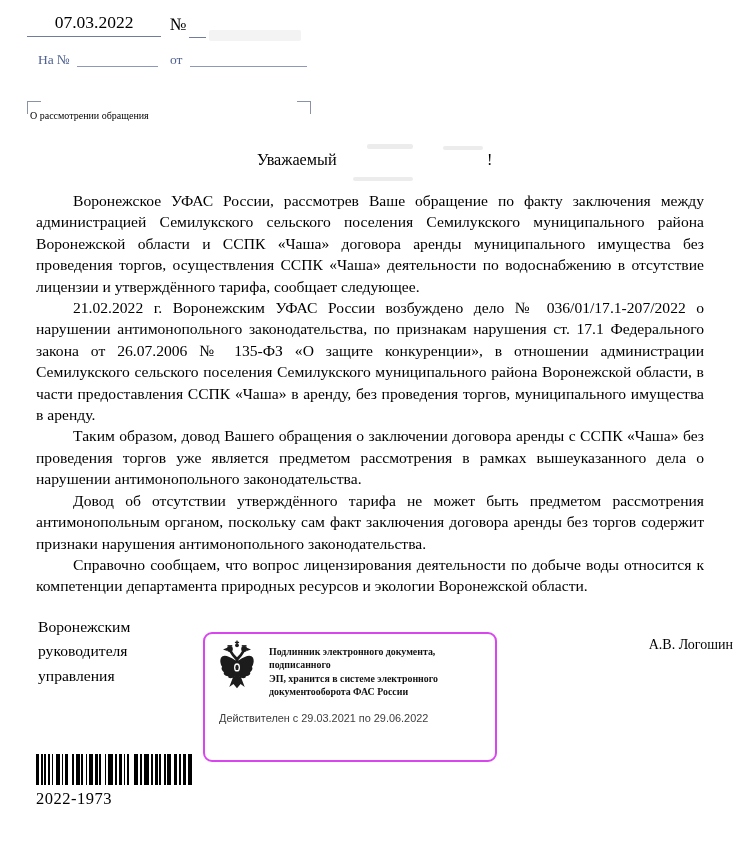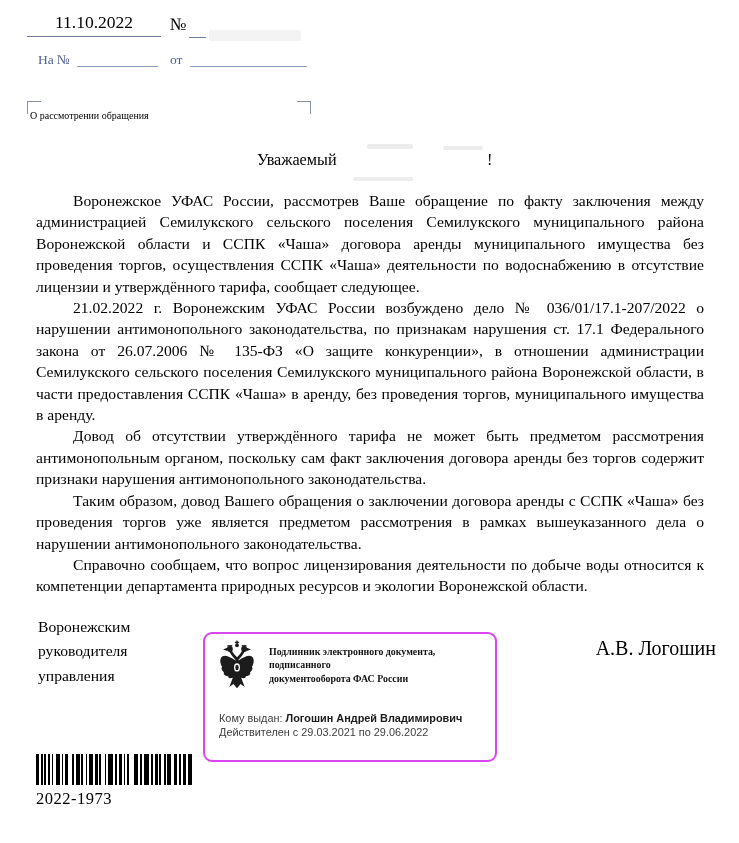--- a/index.html
+++ b/index.html
@@ -31,21 +31,21 @@
   .greet-punct{position:absolute;left:487px;top:151px;font-size:16.2px;}
   .smudge{position:absolute;background:#ececec;border-radius:2px;}
 
   
   .body-text{position:absolute;left:36px;top:190px;width:668px;
              font-size:15.6px;line-height:21.4px;text-align:justify;}
   .body-text .para{text-indent:37px;margin:0;}
 
   
   .signoff{position:absolute;left:38px;top:615px;font-size:15.6px;line-height:24.3px;}
-  .sign-name{position:absolute;right:23px;top:637px;font-size:20px;}
+  .sign-name{position:absolute;right:6px;top:637px;font-size:14px;}
 
   
   .stamp{position:absolute;left:203px;top:632px;width:290px;height:126px;background:#fff;
          border:2px solid #d946ef;border-radius:9px;
          font-family:"Liberation Sans","DejaVu Sans",sans-serif;}
   .stamp-eagle{position:absolute;left:13px;top:6px;width:38px;height:50px;}
   .stamp-hdr{position:absolute;left:64px;top:11px;width:218px;
              font-family:"Liberation Serif","DejaVu Serif",serif;font-weight:bold;
              font-size:9.9px;line-height:13.4px;color:#111;}
   .stamp-bar{position:absolute;left:11px;right:9px;top:52px;height:17px;background:#000;color:#fff;
@@ -57,21 +57,21 @@
   
   .barcode{position:absolute;left:36px;top:754px;height:31px;display:flex;}
   .barcode .b{background:#000;}
   .doc-code{position:absolute;left:36px;top:789px;font-size:16.5px;letter-spacing:.5px;}
 </style>
 </head>
 <body>
 
 <div class="page">
 
-  <div class="date-wrap">11.10.2022</div>
+  <div class="date-wrap">07.03.2022</div>
   <div class="no-label">№</div>
   <div class="no-line"></div>
   <div class="redact-a"></div>
 
   <div class="ref-label on-no">На №</div>
   <div class="ref-line ref-line1"></div>
   <div class="ref-label from">от</div>
   <div class="ref-line ref-line2"></div>
 
   <div class="corner corner-tl"></div>
@@ -80,22 +80,22 @@
 
   <div class="smudge" style="left:367px;top:144px;width:46px;height:5px;"></div>
   <div class="smudge" style="left:443px;top:146px;width:40px;height:4px;"></div>
   <div class="smudge" style="left:353px;top:177px;width:60px;height:4px;"></div>
   <div class="greet-word">Уважаемый</div>
   <div class="greet-punct">!</div>
 
   <div class="body-text">
       <div class="para">Воронежское УФАС России, рассмотрев Ваше обращение по факту заключения между администрацией Семилукского сельского поселения Семилукского муниципального района Воронежской области и ССПК «Чаша» договора аренды муниципального имущества без проведения торгов, осуществления ССПК «Чаша» деятельности по водоснабжению в отсутствие лицензии и утверждённого тарифа, сообщает следующее.</div>
       <div class="para">21.02.2022 г. Воронежским УФАС России возбуждено дело № 036/01/17.1-207/2022 о нарушении антимонопольного законодательства, по признакам нарушения ст. 17.1 Федерального закона от 26.07.2006 № 135-ФЗ «О защите конкуренции», в отношении администрации Семилукского сельского поселения Семилукского муниципального района Воронежской области, в части предоставления ССПК «Чаша» в аренду, без проведения торгов, муниципального имущества в аренду.</div>
+      <div class="para">Таким образом, довод Вашего обращения о заключении договора аренды с ССПК «Чаша» без проведения торгов уже является предметом рассмотрения в рамках вышеуказанного дела о нарушении антимонопольного законодательства.</div>
       <div class="para">Довод об отсутствии утверждённого тарифа не может быть предметом рассмотрения антимонопольным органом, поскольку сам факт заключения договора аренды без торгов содержит признаки нарушения антимонопольного законодательства.</div>
-      <div class="para">Таким образом, довод Вашего обращения о заключении договора аренды с ССПК «Чаша» без проведения торгов уже является предметом рассмотрения в рамках вышеуказанного дела о нарушении антимонопольного законодательства.</div>
       <div class="para">Справочно сообщаем, что вопрос лицензирования деятельности по добыче воды относится к компетенции департамента природных ресурсов и экологии Воронежской области.</div>
     </div>
 
   <div class="signoff">
       <div class="pos-line">Воронежским</div>
       <div class="pos-line">руководителя</div>
       <div class="pos-line">управления</div>
     </div>
   <div class="sign-name">А.В. Логошин</div>
 
@@ -115,24 +115,24 @@
         <path d="M27 34 Q8 21 3 30 Q0 38 5 45 Q2 49 8 54 Q6 59 15 61 Q15 66 25 63 L29 55 Z"></path>
         <path d="M33 34 Q52 21 57 30 Q60 38 55 45 Q58 49 52 54 Q54 59 45 61 Q45 66 35 63 L31 55 Z"></path>
         <ellipse cx="30" cy="48" rx="9.5" ry="15"></ellipse>
         <path d="M24 61 L17 79 L24 74 L30 81 L36 74 L43 79 L36 61 Z"></path>
       </g>
       <ellipse cx="30" cy="46" rx="5" ry="7" fill="#ffffff"></ellipse>
       <ellipse cx="30" cy="46" rx="2.8" ry="4.6" fill="#1c1c1c"></ellipse>
     </svg>
     <div class="stamp-hdr">
         <div class="shl">Подлинник электронного документа, подписанного</div>
+        <div class="shl">ЭП, хранится в системе электронного</div>
         <div class="shl">документооборота ФАС России</div>
       </div>
     <div class="stamp-info">
-      <div><span>Кому выдан:</span> <span class="nm">Логошин Андрей Владимирович</span></div>
       <div>Действителен с 29.03.2021 по 29.06.2022</div>
     </div>
   </div>
 
   <div class="barcode" id="barcode">
       <div class="b" style="width: 3px;"></div>
       <div class="g" style="width: 2px;"></div>
       <div class="b" style="width: 2px;"></div>
       <div class="g" style="width: 1px;"></div>
       <div class="b" style="width: 2px;"></div>

